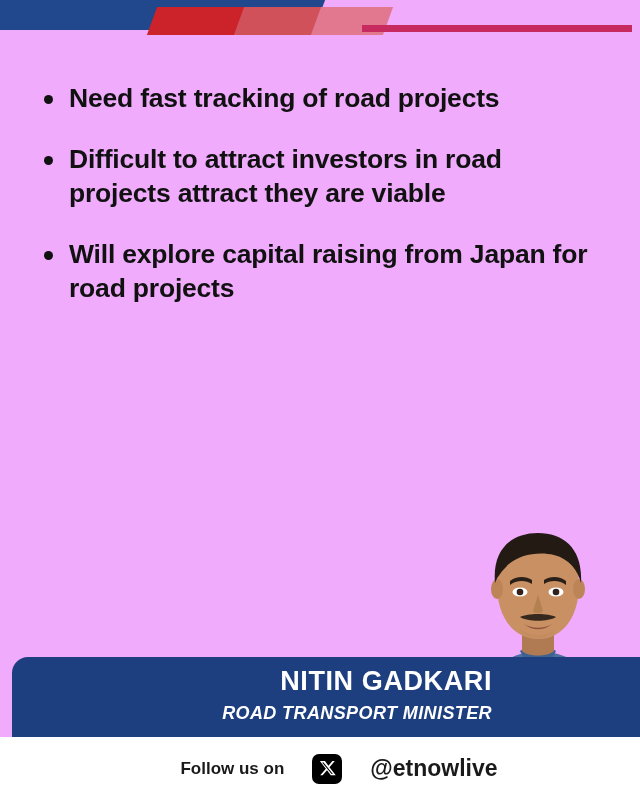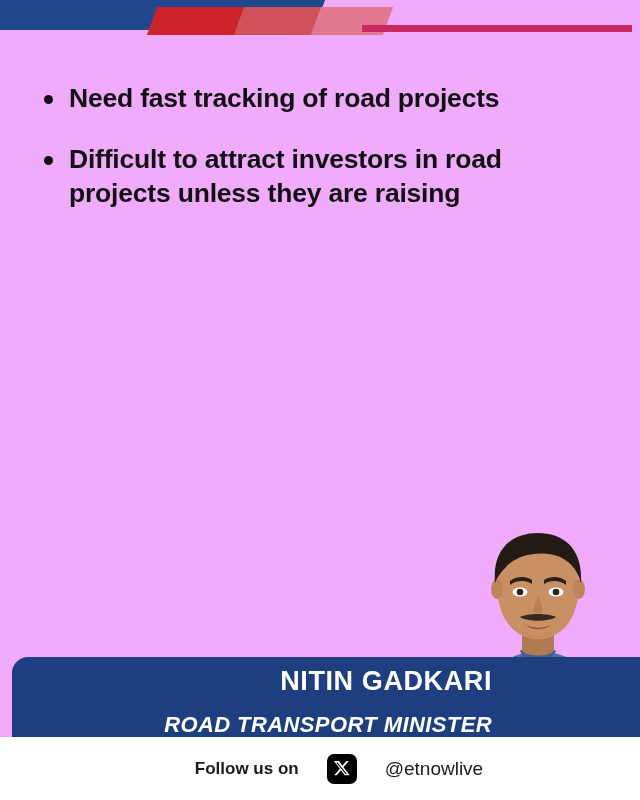--- a/index.html
+++ b/index.html
@@ -44,35 +44,35 @@
 
   
   .banner{
     position:absolute;left:12px;top:657px;width:628px;height:80px;
     background:#1e3f7f;border-radius:16px 0 0 0;
   }
   .banner-inner{
     position:absolute;left:0;top:10px;width:480px;text-align:right;color:#ffffff;
   }
   .bname{font-size:27px;font-weight:700;letter-spacing:0.6px;line-height:1.08;}
-  .brole{font-size:22px;font-weight:700;font-style:italic;letter-spacing:0.4px;margin-top:16px;padding-left:12px;}
+  .brole{font-size:18px;font-weight:700;font-style:italic;letter-spacing:0.4px;margin-top:7px;padding-left:12px;}
 
   
   .footer{position:absolute;left:0;top:737px;width:640px;height:63px;background:#ffffff;}
   .follow{
     position:absolute;left:0;top:0;width:640px;height:63px;
     display:flex;align-items:center;justify-content:center;gap:28px;
     color:#1a1a1a;font-size:17px;font-weight:700;padding-left:19px;
   }
   .xbox{
     width:30px;height:30px;border-radius:7px;background:#000000;
     display:flex;align-items:center;justify-content:center;
   }
   .xbox svg{width:17px;height:17px;display:block;}
-  .handle{font-size:19px;font-weight:400;}
+  .handle{font-size:23px;font-weight:700;}
 </style>
 </head>
 <body>
 
 <div class="card">
 
   <div class="header">
     <div class="hdr-navy-sq"></div>
     <div class="hdr-navy"></div>
     <div class="seg seg1"></div>
@@ -81,21 +81,25 @@
     <div class="hdr-line"></div>
   </div>
 
   <div class="bullets">
     <div class="bullet">
       <span class="dot"></span>
       <span class="btxt">Need fast tracking of road projects</span>
     </div>
     <div class="bullet">
       <span class="dot"></span>
-      <span class="btxt">Difficult to attract investors in road projects unless they are raising</span>
+      <span class="btxt">Difficult to attract investors in road projects attract they are viable</span>
+    </div>
+    <div class="bullet">
+      <span class="dot"></span>
+      <span class="btxt">Will explore capital raising from Japan for road projects</span>
     </div>
   </div>
 
   <div class="portrait">
     <svg viewBox="0 0 176 185" xmlns="http://www.w3.org/2000/svg" aria-hidden="true">
       <defs>
         <clipPath id="pclip">
             <rect x="0" y="0" width="176" height="185"></rect>
           </clipPath>
       </defs>

